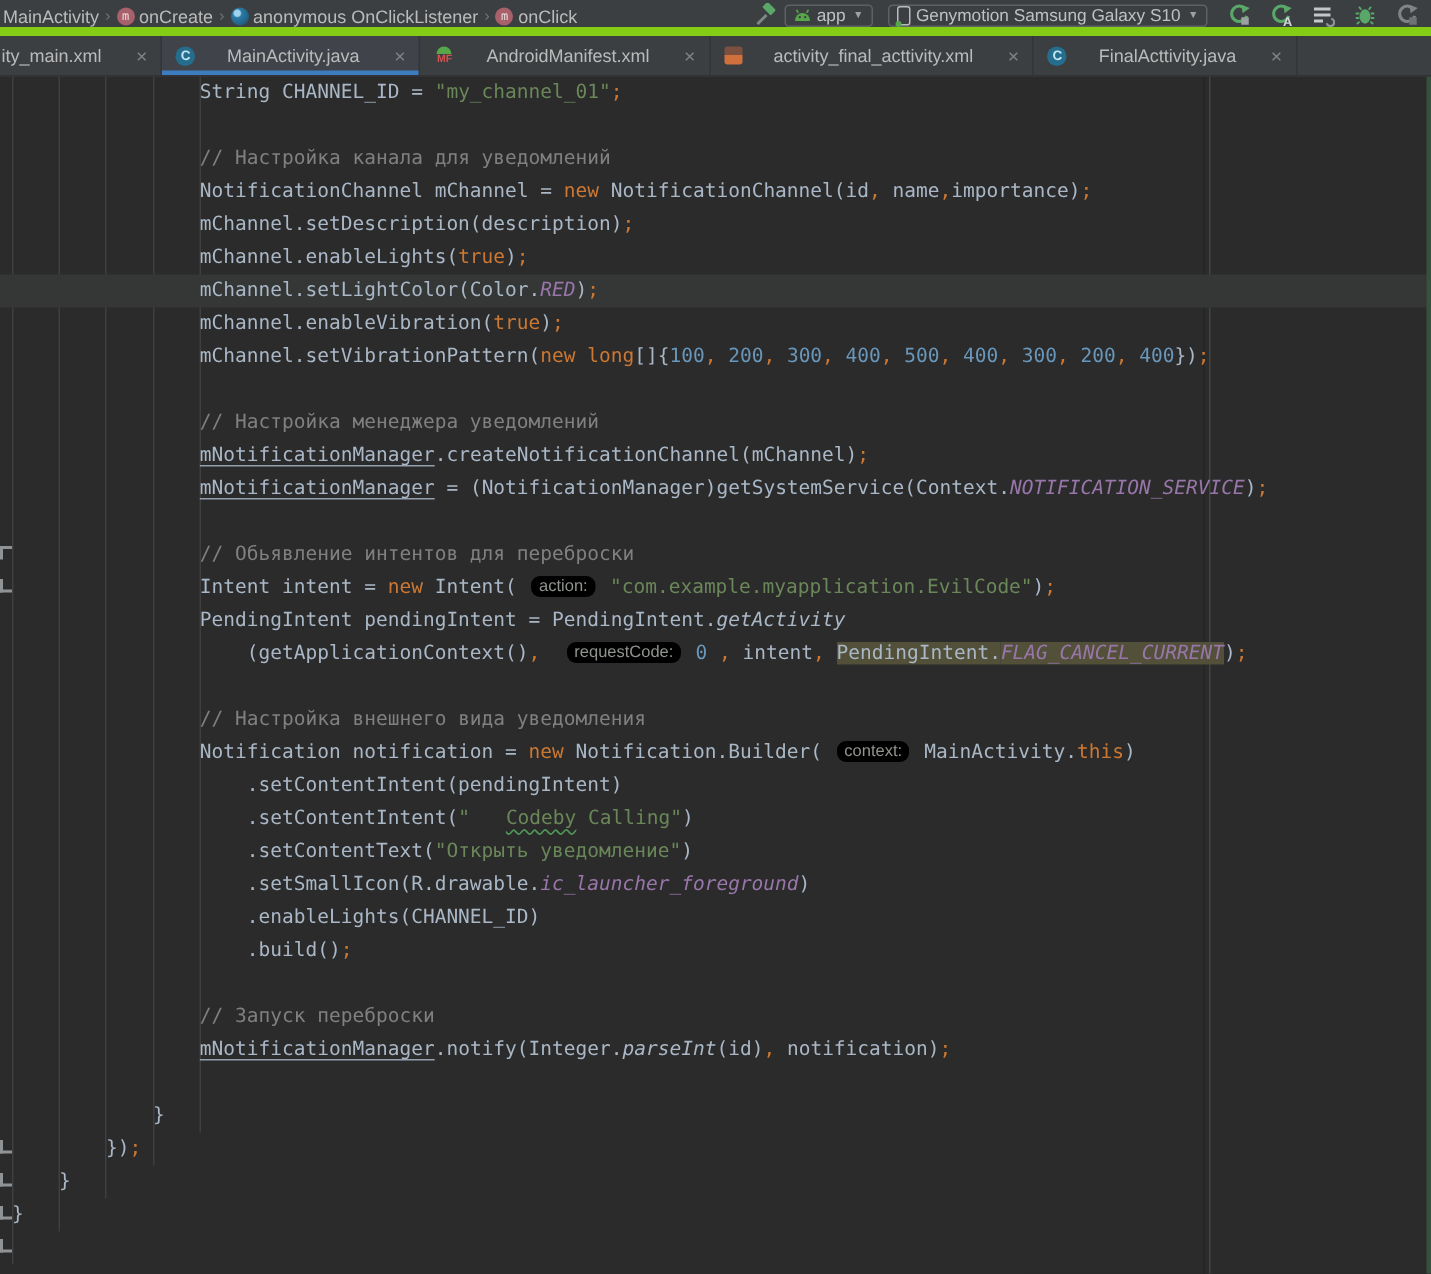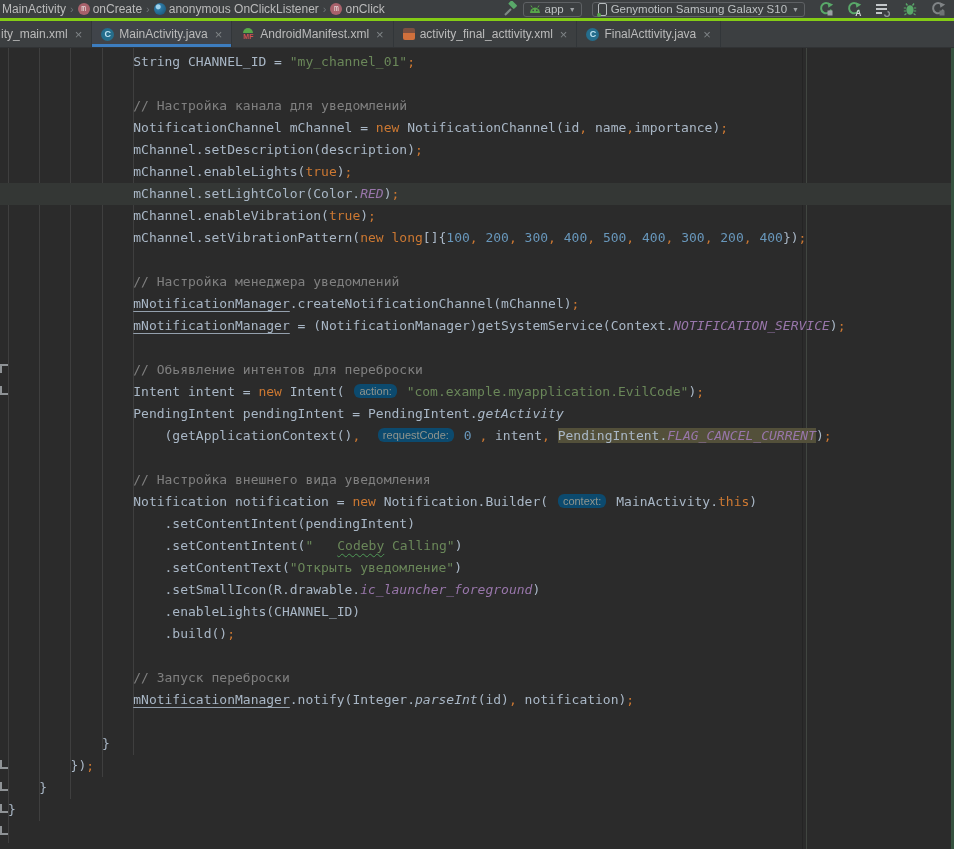--- a/index.html
+++ b/index.html
@@ -5,22 +5,22 @@
   html,body{margin:0;padding:0;}
   body{
     width:954px;height:849px;overflow:hidden;
     background:#2b2b2b;
     font-family:"Liberation Sans",sans-serif;
     -webkit-font-smoothing:antialiased;
     position:relative;
   }
   
   .toolbar{
-    height:18px;background:#3c3f41;border-bottom:3px solid #84cc16;
-    display:flex;align-items:center;font-size:12px;color:#bbbbbb;
+    height:18px;background:#3c3f41;border-bottom:6px solid #84cc16;
+    display:flex;align-items:flex-end;font-size:12px;color:#bbbbbb;
     padding:0 2px;position:relative;z-index:5;white-space:nowrap;
   }
   .breadcrumbs{display:flex;align-items:center;gap:3px;}
   .bc-item{display:flex;align-items:center;gap:3px;cursor:default;}
   .bc-sep{color:#6e7478;font-size:11px;margin:0 1px;}
   .bc-ic{width:12px;height:12px;border-radius:50%;display:inline-flex;align-items:center;justify-content:center;
     font-size:8px;line-height:1;color:#e8dede;flex:0 0 auto;}
   .bc-ic.m{background:#a8616b;font-family:"DejaVu Sans Mono",monospace;}
   .bc-ic.anon{background:radial-gradient(circle at 35% 32%,#9fd2ec 0 2px,#2d7aa6 3px,#174f6e 100%);}
   .tb-spacer{flex:1;}
@@ -34,21 +34,21 @@
   .phone-ic{width:7px;height:11px;border:1px solid #b7bcbe;border-radius:2px;position:relative;}
   .phone-ic::after{content:"";position:absolute;left:-2px;bottom:-2px;width:4px;height:4px;border-radius:50%;background:#57a64a;}
   
   .tabbar{
     height:26px;background:#3c3f41;display:flex;align-items:stretch;
     font-size:12px;color:#bbbbbb;position:relative;z-index:4;border-bottom:1px solid #313335;
     overflow:hidden;
   }
   .tab{
     display:flex;align-items:center;padding:0 9px;border-right:1px solid #323639;
-    position:relative;cursor:default;white-space:nowrap;
+    position:relative;cursor:default;white-space:nowrap;gap:16px;
   }
   .tab.first{padding-left:1px;}
   .tab.active{background:#40444a;}
   .tab.active::after{content:"";position:absolute;left:0;right:0;bottom:0;height:3px;background:#3d7dbf;}
   .tab .t-ic{margin-right:5px;display:inline-flex;}
   .tab .t-close{margin-left:7px;color:#7f8487;font-size:13px;line-height:1;cursor:pointer;}
   .ic-class{width:13px;height:13px;border-radius:50%;background:#256d8c;color:#bfe3f2;
     display:inline-flex;align-items:center;justify-content:center;font-size:9px;font-weight:bold;}
   .ic-manifest{width:14px;height:14px;display:inline-flex;flex-direction:column;align-items:center;justify-content:center;line-height:1;}
   .ic-manifest .bot{font-size:7px;font-weight:bold;color:#d25252;letter-spacing:0;}
@@ -70,21 +70,21 @@
   .tk-s{color:#6a8759;}
   .tk-n{color:#6897bb;}
   .tk-c{color:#808080;}
   .tk-t{color:#9876aa;font-style:italic;}
   .tk-f{color:#a9b7c6;text-decoration:underline;text-decoration-color:#94a0ad;text-underline-offset:3px;}
   .tk-m{color:#a9b7c6;font-style:italic;}
   .tk-hl{background:#53503a;}
   .tk-ty{text-decoration:underline wavy #4f9a57 1px;text-underline-offset:3px;margin-left:24px;}
   .tk-h{
     display:inline-block;font-family:"Liberation Sans",sans-serif;font-size:11px;line-height:14px;
-    background:#0c4a6e;color:#90948d;border-radius:6px;padding:0 5px;margin:0 2px;vertical-align:1px;
+    background:#000000;color:#90948d;border-radius:6px;padding:0 5px;margin:0 2px;vertical-align:1px;
   }
   .fold{position:absolute;left:0;width:6px;height:7px;border-left:2px solid #8f9396;}
   .fold.end{border-bottom:2px solid #8f9396;}
   .fold.start{border-top:2px solid #8f9396;}
 </style>
 </head>
 <body>
 
 <div class="toolbar">
   <div class="breadcrumbs" id="breadcrumbs">

